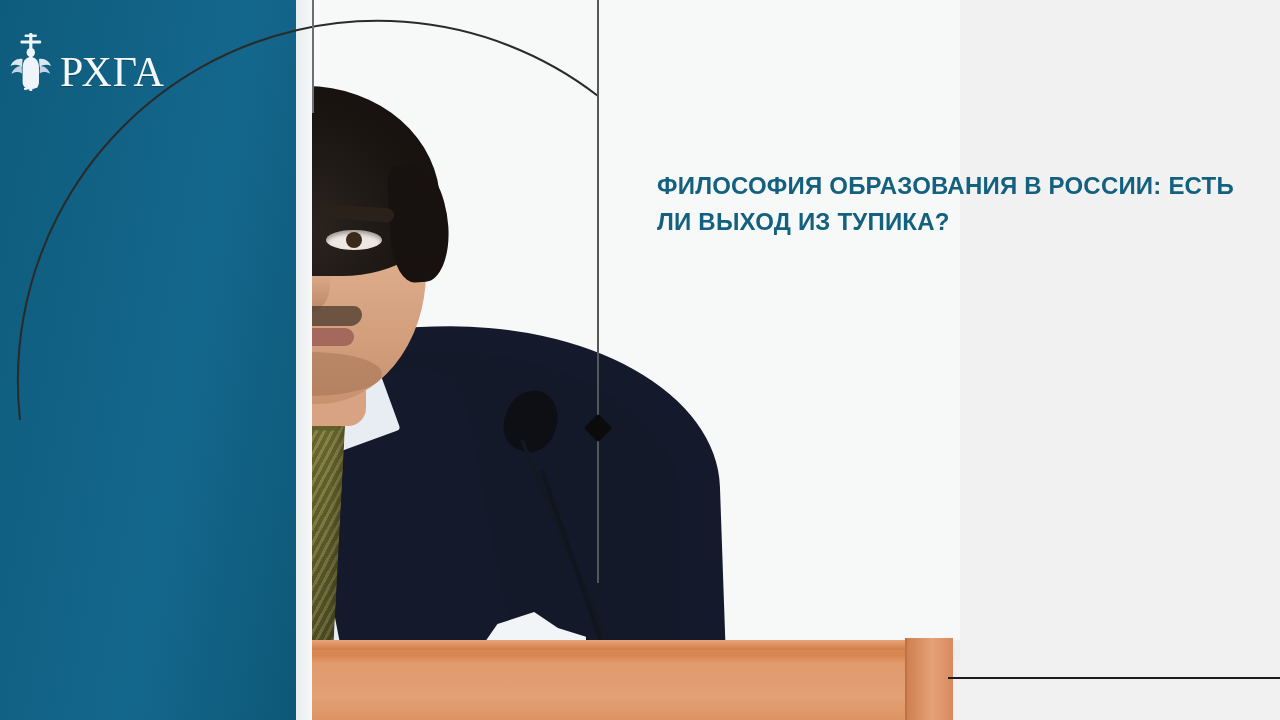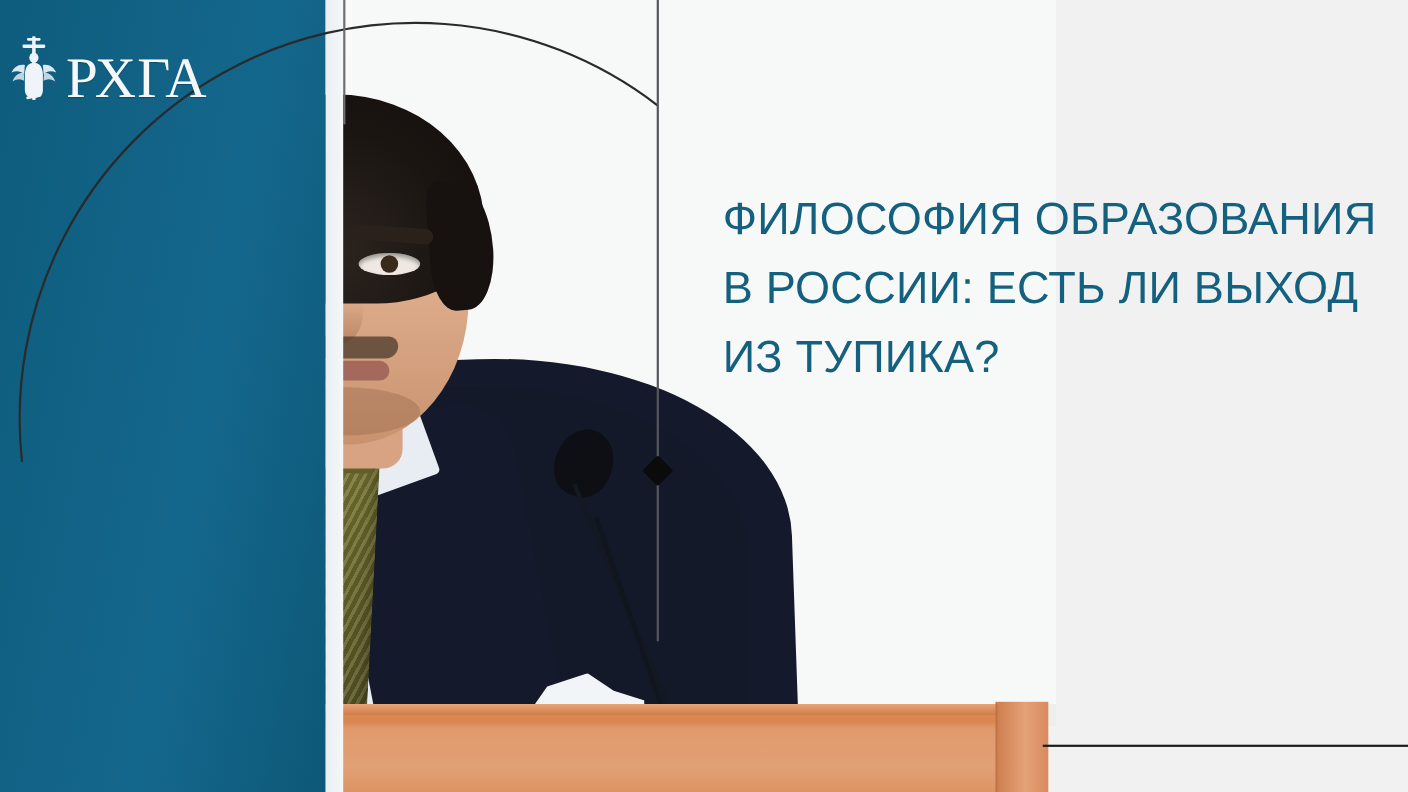--- a/index.html
+++ b/index.html
@@ -257,32 +257,32 @@
   }
 
   
   .logo{
     position:absolute; left:8px; top:30px;
     display:flex; align-items:center; gap:6px;
   }
   .logo-mark{ width:46px; height:70px; }
   .logo-text{
     font-family:"Liberation Serif", serif;
-    font-size:52px; letter-spacing:1px;
+    font-size:42px; letter-spacing:1px;
     color:#f4f8fb; line-height:1;
     text-shadow:0 1px 1px rgba(0,0,0,.25);
     margin-top:14px;
   }
 
   
   .title{
     position:absolute; left:657px; top:168px; width:605px;
     font-family:"Liberation Sans", sans-serif;
-    font-weight:normal;
-    font-size:41px;
+    font-weight:bold;
+    font-size:24px;
     line-height:1.52;
     letter-spacing:.2px;
     color:#14607f;
     text-transform:uppercase;
   }
   .speaker{
     position:absolute; left:770px; top:443px; width:500px;
     font-family:"Liberation Sans", sans-serif;
     font-weight:bold;
     font-size:25px;

